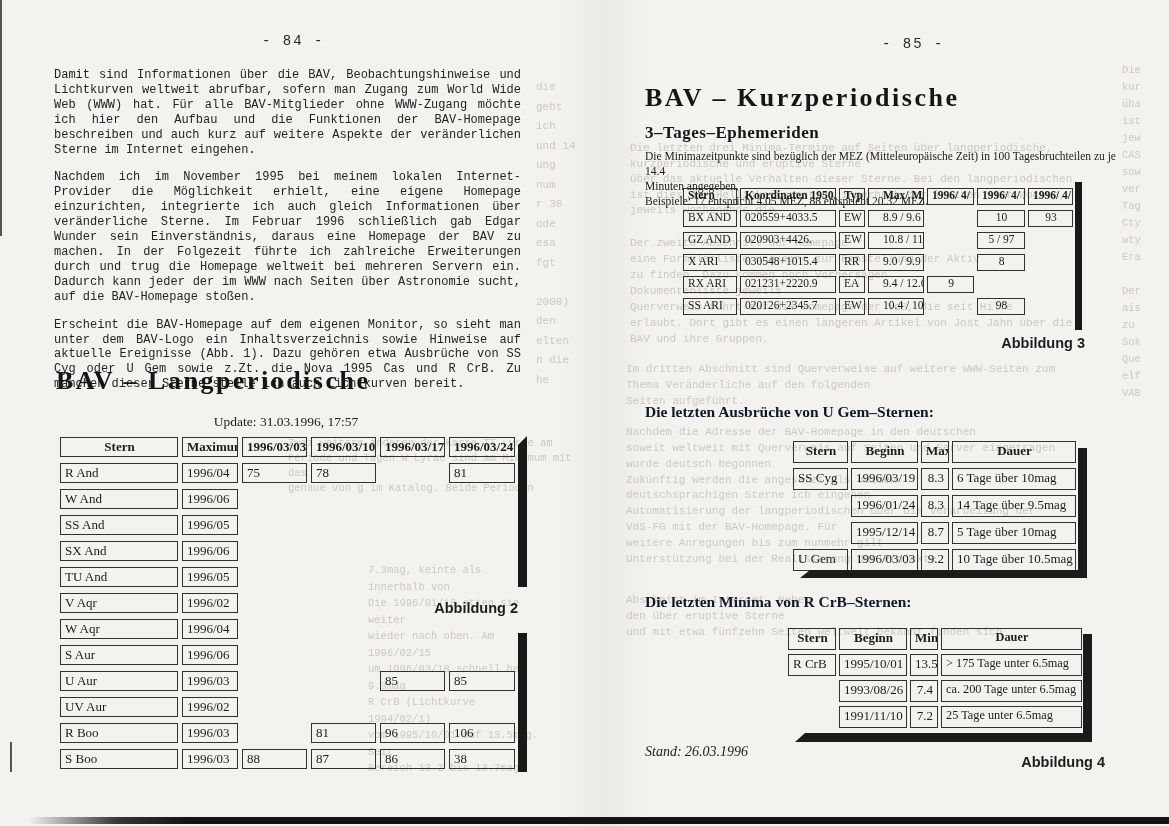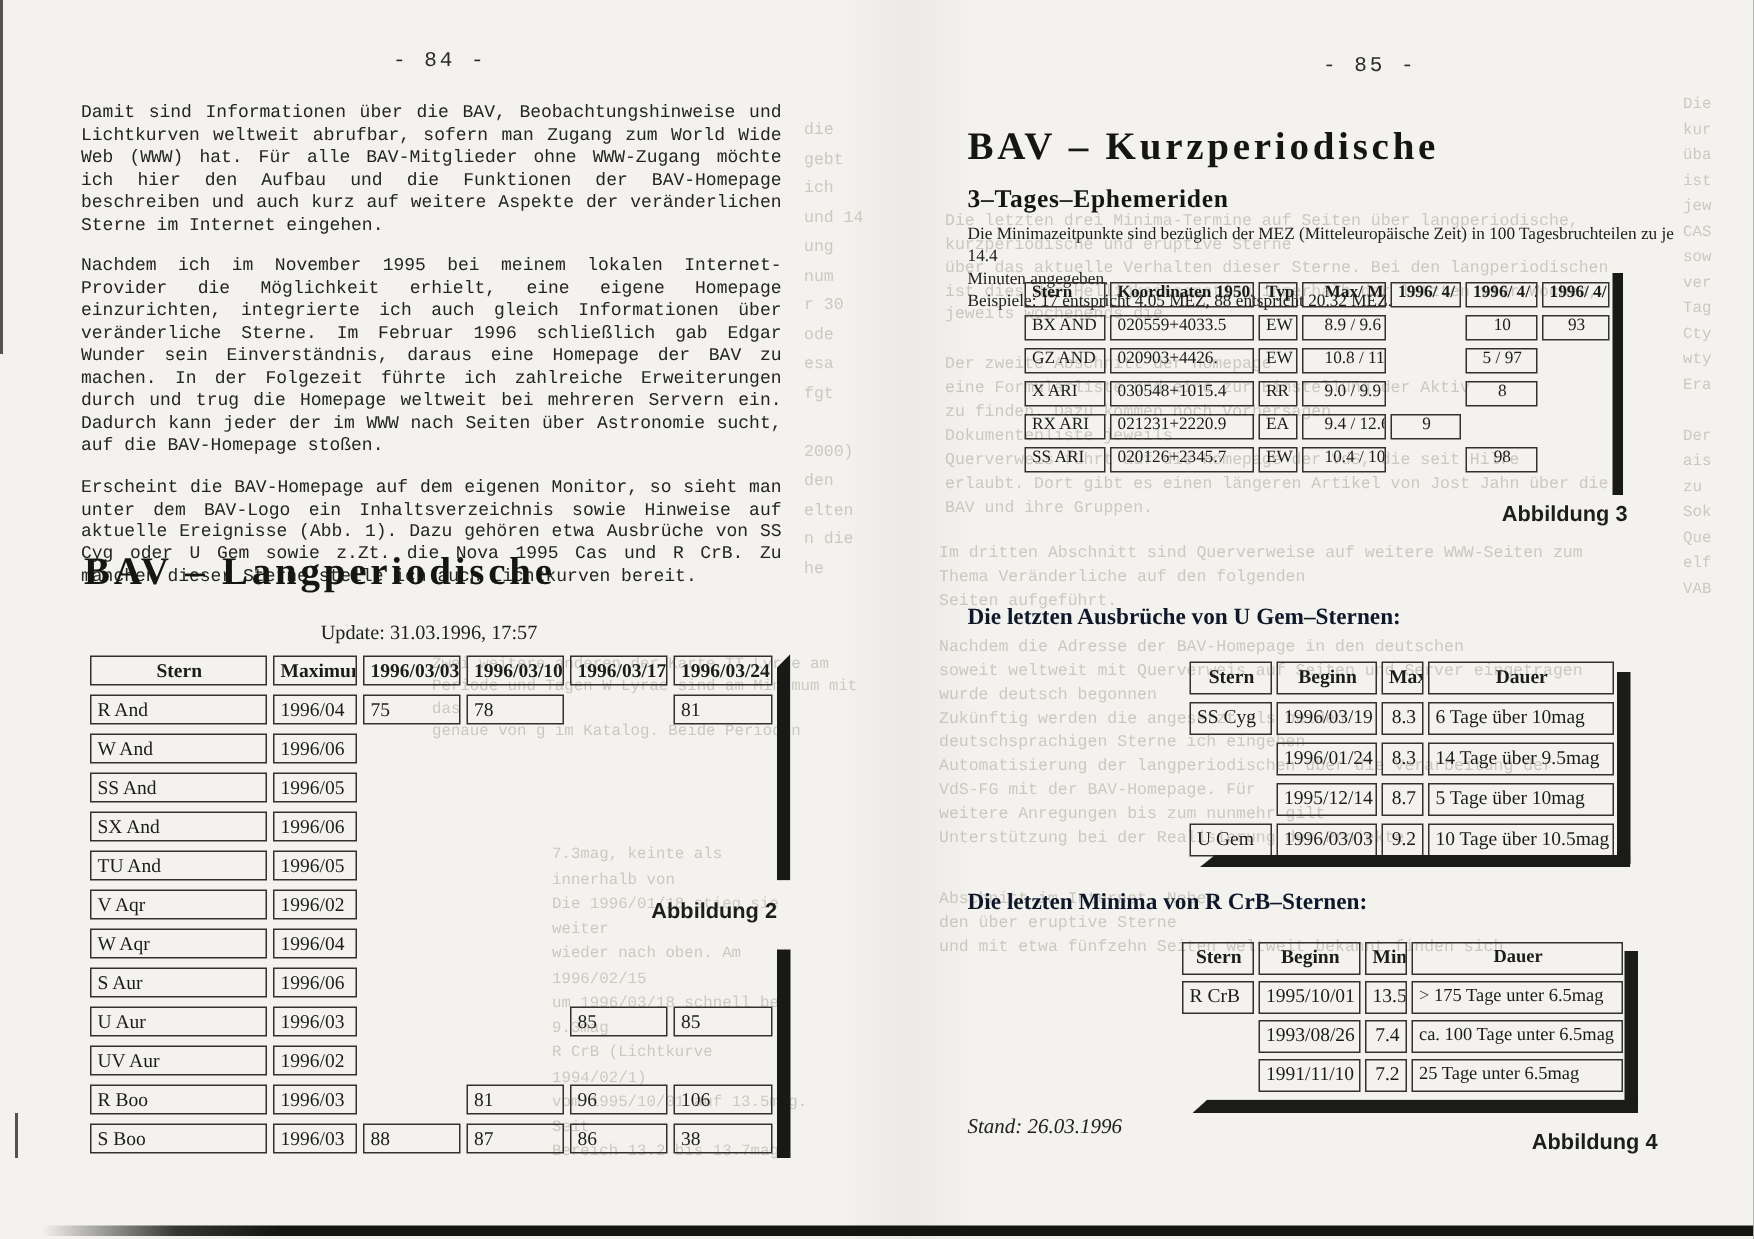--- a/index.html
+++ b/index.html
@@ -328,21 +328,21 @@
       <div class="cell th">Beginn</div>
       <div class="cell th">Min</div>
       <div class="cell th">Dauer</div>
       <div class="cell td">R CrB</div>
       <div class="cell td">1995/10/01</div>
       <div class="cell td">13.5</div>
       <div class="cell td">&gt; 175 Tage unter 6.5mag</div>
       <div class="cell td empty"></div>
       <div class="cell td">1993/08/26</div>
       <div class="cell td">7.4</div>
-      <div class="cell td">ca. 100 Tage unter 6.5mag</div>
+      <div class="cell td">ca. 200 Tage unter 6.5mag</div>
       <div class="cell td empty"></div>
       <div class="cell td">1991/11/10</div>
       <div class="cell td">7.2</div>
       <div class="cell td">25 Tage unter 6.5mag</div>
     </div>
   <div class="shadow-r" style="left:1083px;top:634px;width:9px;height:102px;"></div>
   <div class="shadow-b" style="left:795px;top:733px;width:297px;height:9px;"></div>
 
   <div class="stand" style="left:645px;top:744px;">Stand: 26.03.1996</div>
   <div class="figlabel" style="left:1005px;top:754px;width:100px;">Abbildung 4</div>

